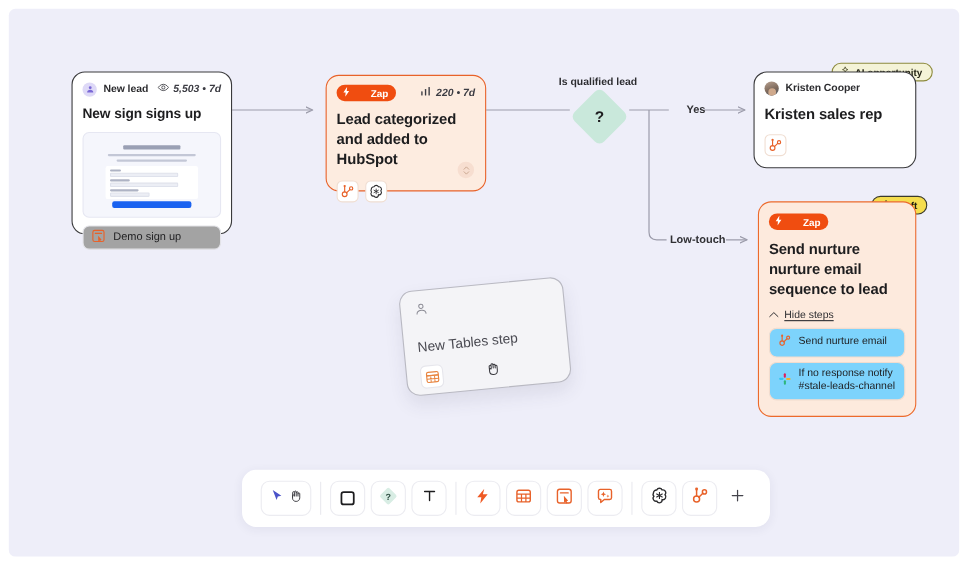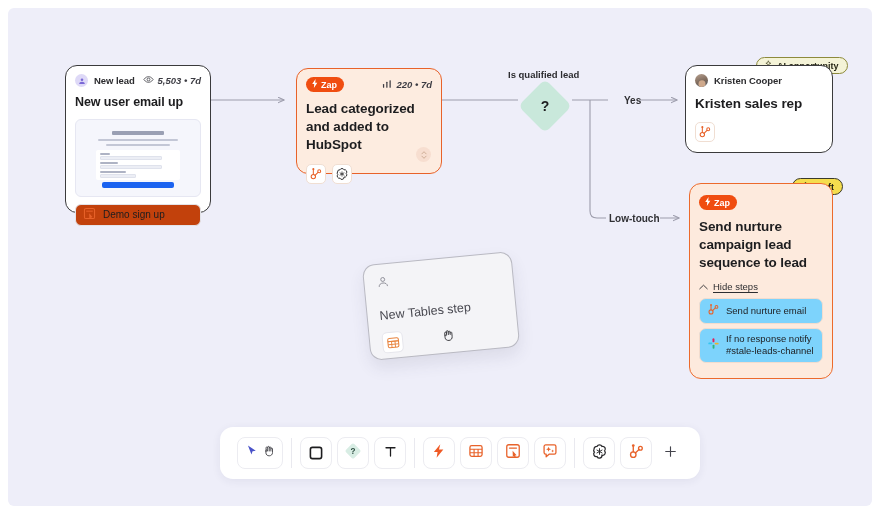--- a/index.html
+++ b/index.html
@@ -82,33 +82,33 @@
   .pv-form { position: absolute; left: 14px; top: 24px; width: 84px; height: 30px;
              background: #ffffff; border-radius: 2px; }
   .pv-lbl { position: absolute; height: 2px; background: #aeb3c4; border-radius: 1px; }
   .pv-inp { position: absolute; height: 4px; background: #eceef5; border-radius: 1px;
             border: 0.5px solid #dfe2ec; }
   .pv-btn { position: absolute; left: 20px; top: 56px; width: 72px; height: 6px;
             background: #1a62f0; border-radius: 2px; }
 
   .demo-row {
     margin-top: 7px; height: 22px;
-    border: 1px solid #e3e3e8; border-radius: 6px; background: #c2410c;
+    border: 1px solid #e3e3e8; border-radius: 6px; background: #a3a3a3;
     display: flex; align-items: center; gap: 7px; padding: 0 7px;
     font-size: 10px; color: #1d1d1f; font-weight: 400;
   }
 
   
   #card-zap {
     left: 288px; top: 60px; width: 146px; height: 106px;
     background: #fdece0; border: 1.5px solid #e8622a; padding: 8px 9px;
     position: absolute; border-radius: 12px;
   }
   .zap-badge {
-    display: inline-flex; align-items: center; gap: 2px;
+    display: inline-flex; align-items: center; gap: 18px;
     background: #f04d10; color: #fff; border-radius: 20px;
     padding: 2px 7px 2px 5px; font-size: 9px; font-weight: 700;
   }
   #card-zap .card-title { margin-top: 8px; }
   .app-icons { display: flex; align-items: center; gap: 6px; margin-top: 9px; }
   .app-tile {
     width: 20px; height: 20px; background: #fff; border-radius: 5px;
     border: 1px solid #f0ded2;
     display: flex; align-items: center; justify-content: center; flex: none;
   }
@@ -248,21 +248,21 @@
         <span>
           <svg width="11" height="11" viewBox="0 0 20 20">
               <path d="M1.6 10S4.8 4.8 10 4.8 18.4 10 18.4 10 15.2 15.2 10 15.2 1.6 10 1.6 10Z" fill="none" stroke="#3c3c43" stroke-width="1.4"></path>
               <circle cx="10" cy="10" r="2.6" fill="none" stroke="#3c3c43" stroke-width="1.4"></circle>
             </svg>
         </span>
         <span>5,503 • 7d</span>
       </div>
     </div>
 
-    <div class="card-title">New user email up</div>
+    <div class="card-title">New sign signs up</div>
 
     <div class="preview">
       <div class="preview-inner">
         <div class="pv-h"></div>
         <div class="pv-s1"></div>
         <div class="pv-s2"></div>
         <div class="pv-form"></div>
         <div class="pv-lbl" style="left:18px; top:27px; width:10px;"></div>
         <div class="pv-inp" style="left:18px; top:30px; width:62px;"></div>
         <div class="pv-lbl" style="left:18px; top:36px; width:18px;"></div>
@@ -383,21 +383,21 @@
   <div id="card-nurture">
     <span class="zap-badge">
       <span>
         <svg width="8" height="9" viewBox="0 0 12 16">
             <path d="M7 0 1 9h3.6L4 16l6.2-9.2H6.4z" fill="#ffffff"></path>
           </svg>
       </span>
       <span>Zap</span>
     </span>
 
-    <div class="card-title">Send nurture campaign lead sequence to lead</div>
+    <div class="card-title">Send nurture nurture email sequence to lead</div>
 
     <div class="hide-steps">
       <span>
         <svg width="9" height="6" viewBox="0 0 12 8">
             <path d="M1 6.4 6 1.6l5 4.8" fill="none" stroke="#2d2d30" stroke-width="1.2" stroke-linecap="round" stroke-linejoin="round"></path>
           </svg>
       </span>
       <u>Hide steps</u>
     </div>
 

